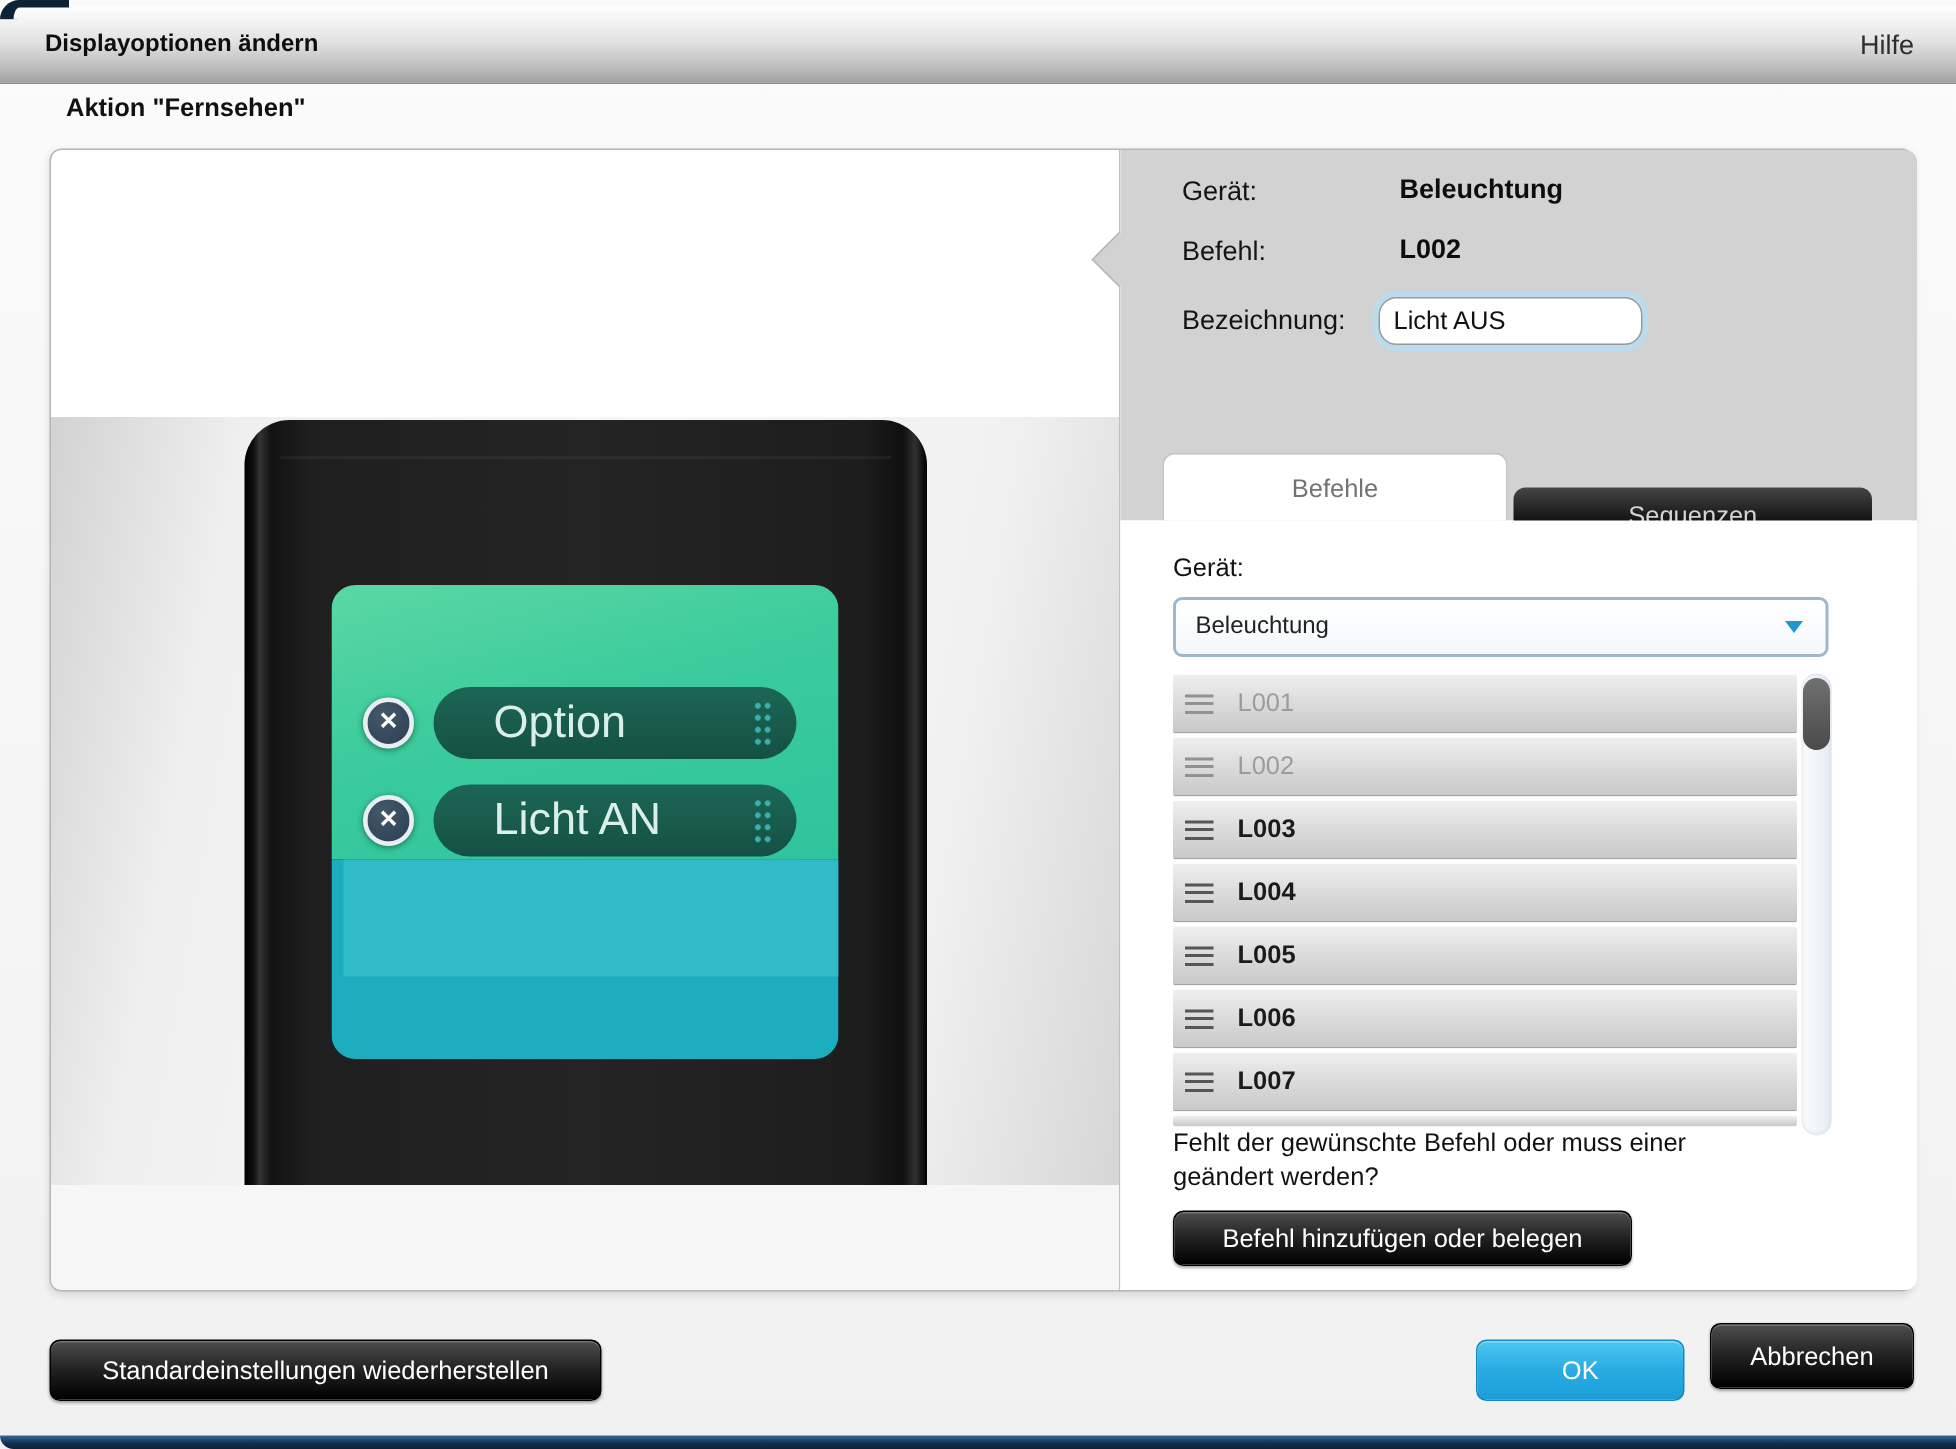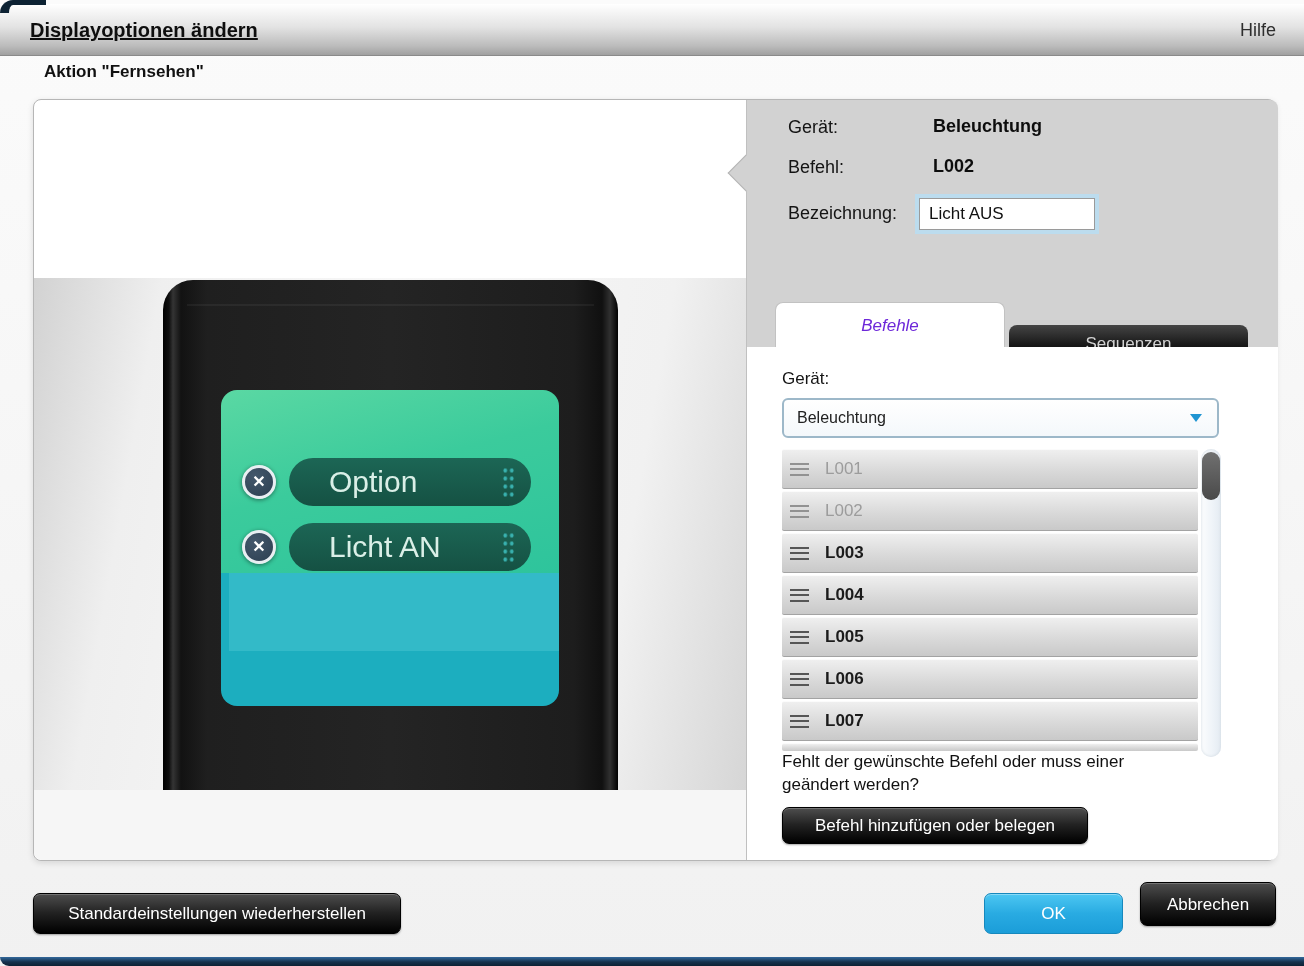--- a/index.html
+++ b/index.html
@@ -21,21 +21,21 @@
     background:linear-gradient(180deg,#33699c 0%,#15314d 55%,#0d2134 100%);
     border-bottom-left-radius:10px; z-index:30;
   }
 
   
   .titlebar {
     position:absolute; left:0; top:4px; width:1304px; height:52px;
     background:linear-gradient(180deg,#ffffff 0%,#e3e3e3 45%,#bcbcbc 82%,#a0a0a0 100%);
     border-bottom:1px solid #8a8a8a;
   }
-  .title { position:absolute; left:30px; top:0; line-height:52px; font-size:20px; font-weight:bold; color:#0e0e0e;text-decoration:underline; }
+  .title { position:absolute; left:30px; top:0; line-height:52px; font-size:16px; font-weight:bold; color:#0e0e0e; }
   .help  { position:absolute; right:28px; top:0; line-height:52px; font-size:18px; color:#2e2e2e; cursor:pointer; }
 
   .action-heading { position:absolute; left:44px; top:62px; font-size:17px; font-weight:bold; color:#111; }
 
   
   .container {
     position:absolute; left:33px; top:99px; width:1243px; height:762px;
     background:#fff; border:1px solid #b6b6b6; border-radius:8px;
     box-shadow:0 2px 6px rgba(0,0,0,.12);
   }
@@ -94,29 +94,29 @@
   .info-block { position:absolute; left:0; top:0; width:531px; height:247px; background:#d2d2d2; border-radius:0 8px 0 0; }
   .notch {
     position:absolute; left:-14px; top:60px; width:26px; height:26px;
     background:#d2d2d2; transform:rotate(45deg);
     border-left:1px solid #b5b5b5; border-bottom:1px solid #b5b5b5;
   }
   .info-label { position:absolute; left:41px; font-size:18px; color:#141414; }
   .info-value { position:absolute; left:186px; font-size:18px; font-weight:bold; color:#0d0d0d; }
   .name-input {
     position:absolute; left:172px; top:98px; width:176px; height:32px;
-    border:1px solid #9a9a9a; border-radius:0; background:#fff;
+    border:1px solid #9a9a9a; border-radius:12px; background:#fff;
     box-shadow:0 0 0 4px #bcdcee; padding:0 9px; font-size:17px;
     font-family:"Liberation Sans", sans-serif; color:#111;
   }
 
   .tab { position:absolute; text-align:center; font-size:17px; border-radius:8px 8px 0 0; cursor:pointer; }
   .tab-befehle {
     left:28px; top:202px; width:230px; height:45px; line-height:45px;
-    background:#fff; border:1px solid #c2c2c2; border-bottom:none; color:#6d28d9; z-index:2;font-style:italic;
+    background:#fff; border:1px solid #c2c2c2; border-bottom:none; color:#737373; z-index:2;
   }
   .tab-sequenzen {
     left:262px; top:209px; width:239px; height:38px; line-height:38px;
     background:linear-gradient(180deg,#454545 0%,#161616 55%,#000 100%); color:#d3d3d3;margin-top:16px;
   }
 
   .tab-content { position:absolute; left:0; top:247px; width:531px; height:513px; background:#fff; border-radius:0 0 8px 0; }
   .select-label { position:absolute; left:35px; top:22px; font-size:17px; color:#141414; }
   .dropdown {
     position:absolute; left:35px; top:51px; width:437px; height:40px;

